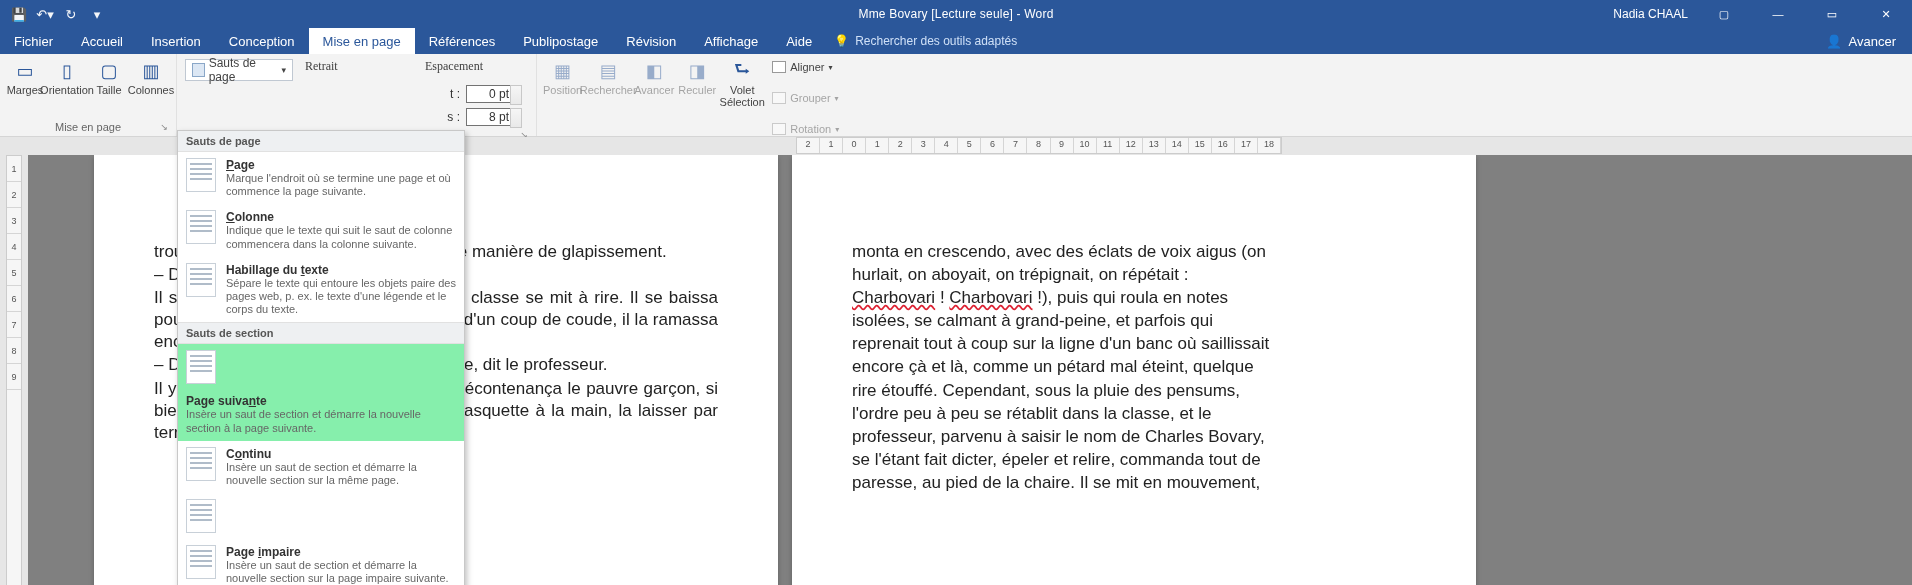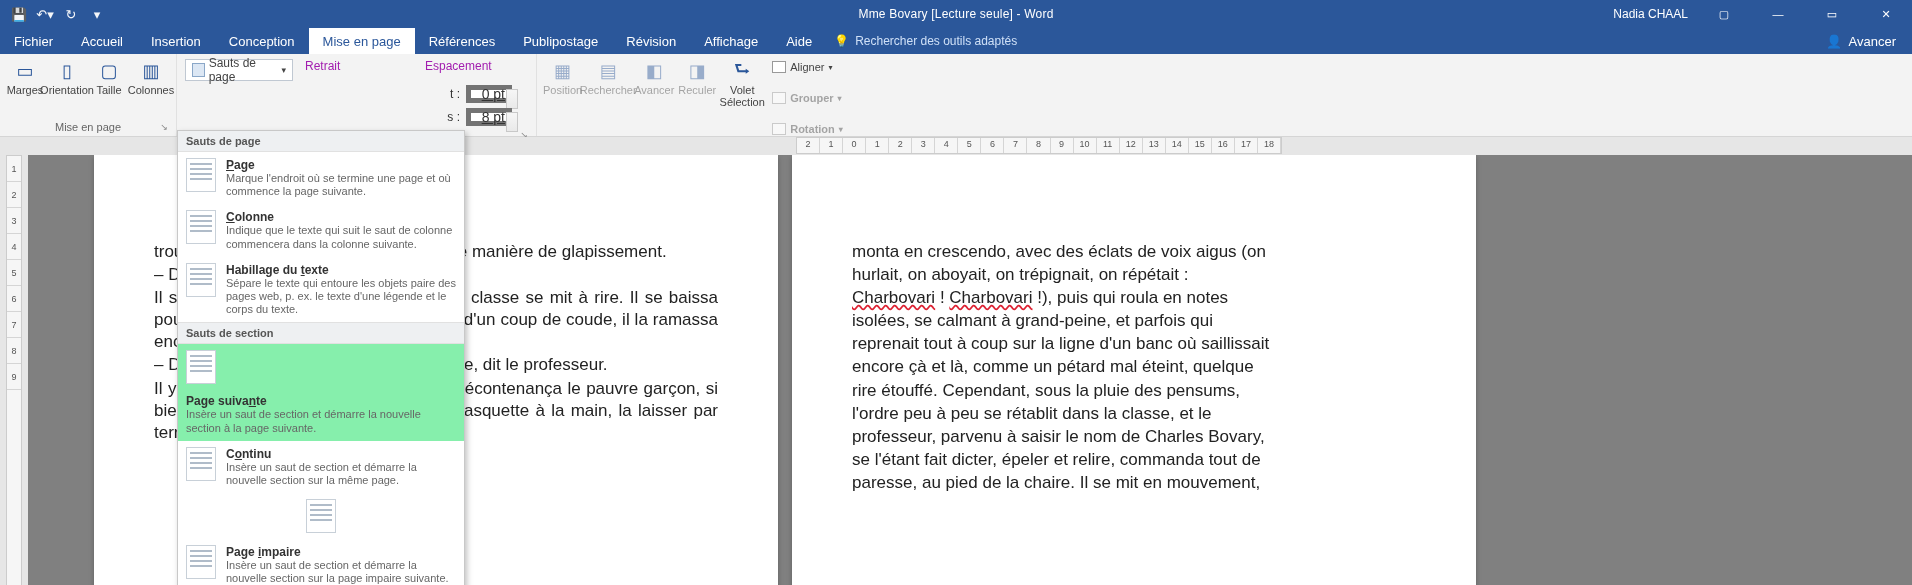--- a/index.html
+++ b/index.html
@@ -29,34 +29,34 @@
 .group-label .launcher { position: absolute; right: 2px; bottom: 2px; width: 12px; height: 12px; font-size: 9px; color: #888; }
 .vbtn { width: 48px; display: flex; flex-direction: column; align-items: center; gap: 2px; padding: 2px 2px; font-size: 11px; color: #444; text-align: center; cursor: pointer; }
 .vbtn.disabled { opacity: .45; }
 .vbtn .ico { width: 32px; height: 22px; display: flex; align-items: center; justify-content: center; font-size: 18px; color: #2b579a; }
 
 
 .breaks-btn { height: 22px; border: 1px solid #c0c8d2; background: #fff; display: flex; align-items: center; padding: 0 6px; gap: 4px; font-size: 12px; color: #444; }
 .breaks-btn .mini-ico { width: 14px; height: 14px; display: inline-block; background: #dce7f4; border: 1px solid #8aa7c8; }
 
 .retrait-row { display: flex; align-items: center; gap: 6px; height: 20px; padding: 0 6px; }
-.spin { width: 46px; height: 18px; border: 5px solid #737373; background: #fff; display: flex; align-items: center; justify-content: flex-end; padding-right: 2px; font-size: 14px; position: relative; text-decoration: underline; }
+.spin { width: 46px; height: 18px; border: 1px solid #737373; background: #fff; display: flex; align-items: center; justify-content: flex-end; padding-right: 2px; font-size: 12px; position: relative; }
 .spin::after { content: ""; position: absolute; right: -11px; top: -1px; width: 10px; height: 18px; border: 1px solid #c8c8c8; background: linear-gradient(#f6f6f6,#e9e9e9); }
-.hlabel { font-size: 12px; color: #a21caf; padding: 3px 8px 0 8px; }
+.hlabel { font-size: 12px; color: #404040; padding: 3px 8px 0 8px; font-family: Liberation Serif, serif; }
 
 .arrange-list { display: flex; flex-direction: column; gap: 13px; padding: 0 6px; font-size: 11px; color: #444; }
 .arrange-item { display: flex; align-items: center; gap: 4px; height: 18px; white-space: nowrap; }
 .arrange-item .sq { width: 14px; height: 12px; border: 1px solid #999; background: #fff; }
-.arrange-item.disabled { opacity: .45; font-weight: bold; }
+.arrange-item.disabled { opacity: .45; }
 
 
 .dropdown { position: absolute; left: 177px; top: 76px; width: 288px; background: #fff; border: 1px solid #c8c8c8; box-shadow: 2px 3px 6px rgba(0,0,0,.25); z-index: 50; }
 .dd-header { background: #eef0f2; font-size: 11px; font-weight: 600; color: #555; padding: 4px 8px; border-top: 1px solid #e1e1e1; border-bottom: 1px solid #e1e1e1; }
 .dd-header:first-child { border-top: none; }
-.dd-item { display: flex; gap: 10px; padding: 6px 8px; cursor: pointer; justify-content: center; }
+.dd-item { display: flex; gap: 10px; padding: 6px 8px; cursor: pointer; }
 .dd-item.hover { background: #86efac; flex-direction: column; }
 .dd-item .thumb { width: 30px; height: 34px; flex-shrink: 0; border: 1px solid #c8d0d8; background: #fff; position: relative; }
 .dd-item .thumb::before { content: ""; position: absolute; left: 3px; top: 4px; right: 3px; height: 2px; background: #b0bcc9; }
 .dd-item .thumb::after { content: ""; position: absolute; left: 3px; top: 9px; right: 3px; height: 2px; background: #b0bcc9; box-shadow: 0 5px 0 #b0bcc9, 0 10px 0 #b0bcc9; }
 .dd-item .txt { display: flex; flex-direction: column; }
 .dd-item .txt .title { font-size: 12px; color: #333; font-weight: 600; }
 .dd-item .txt .title .ul { text-decoration: underline; }
 .dd-item .txt .desc { font-size: 11px; color: #666; line-height: 1.2; }
 
 

